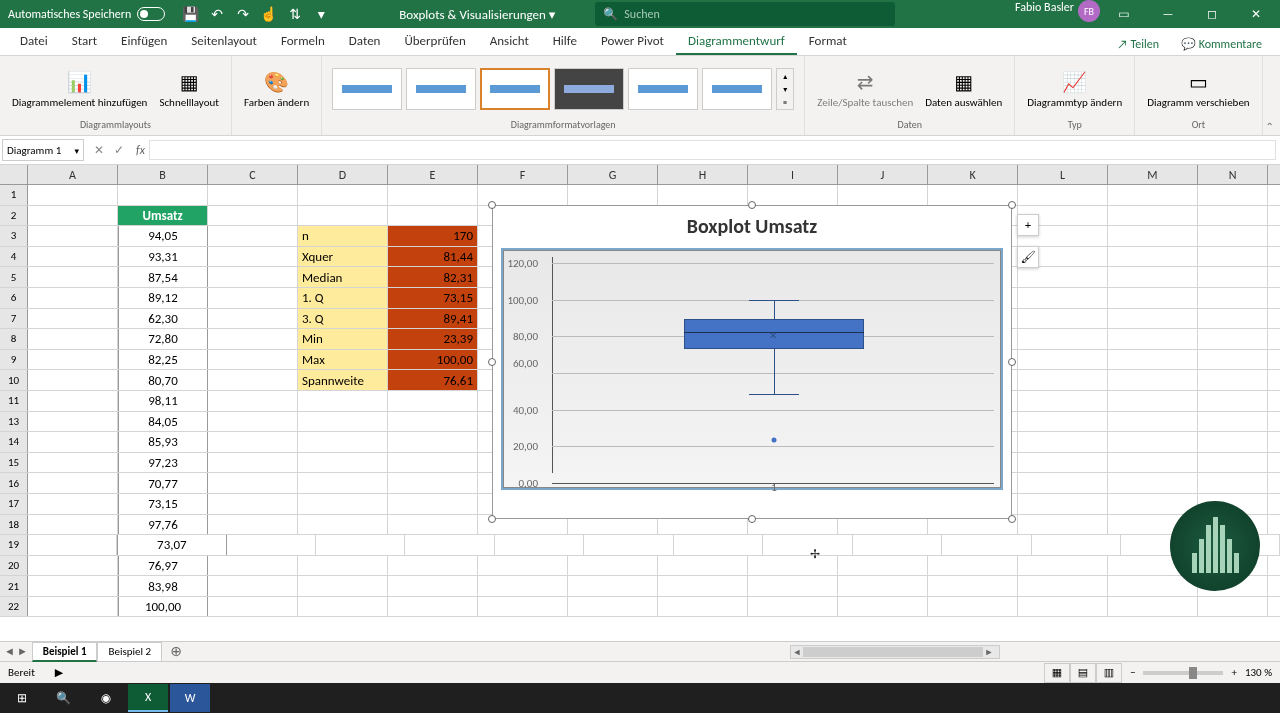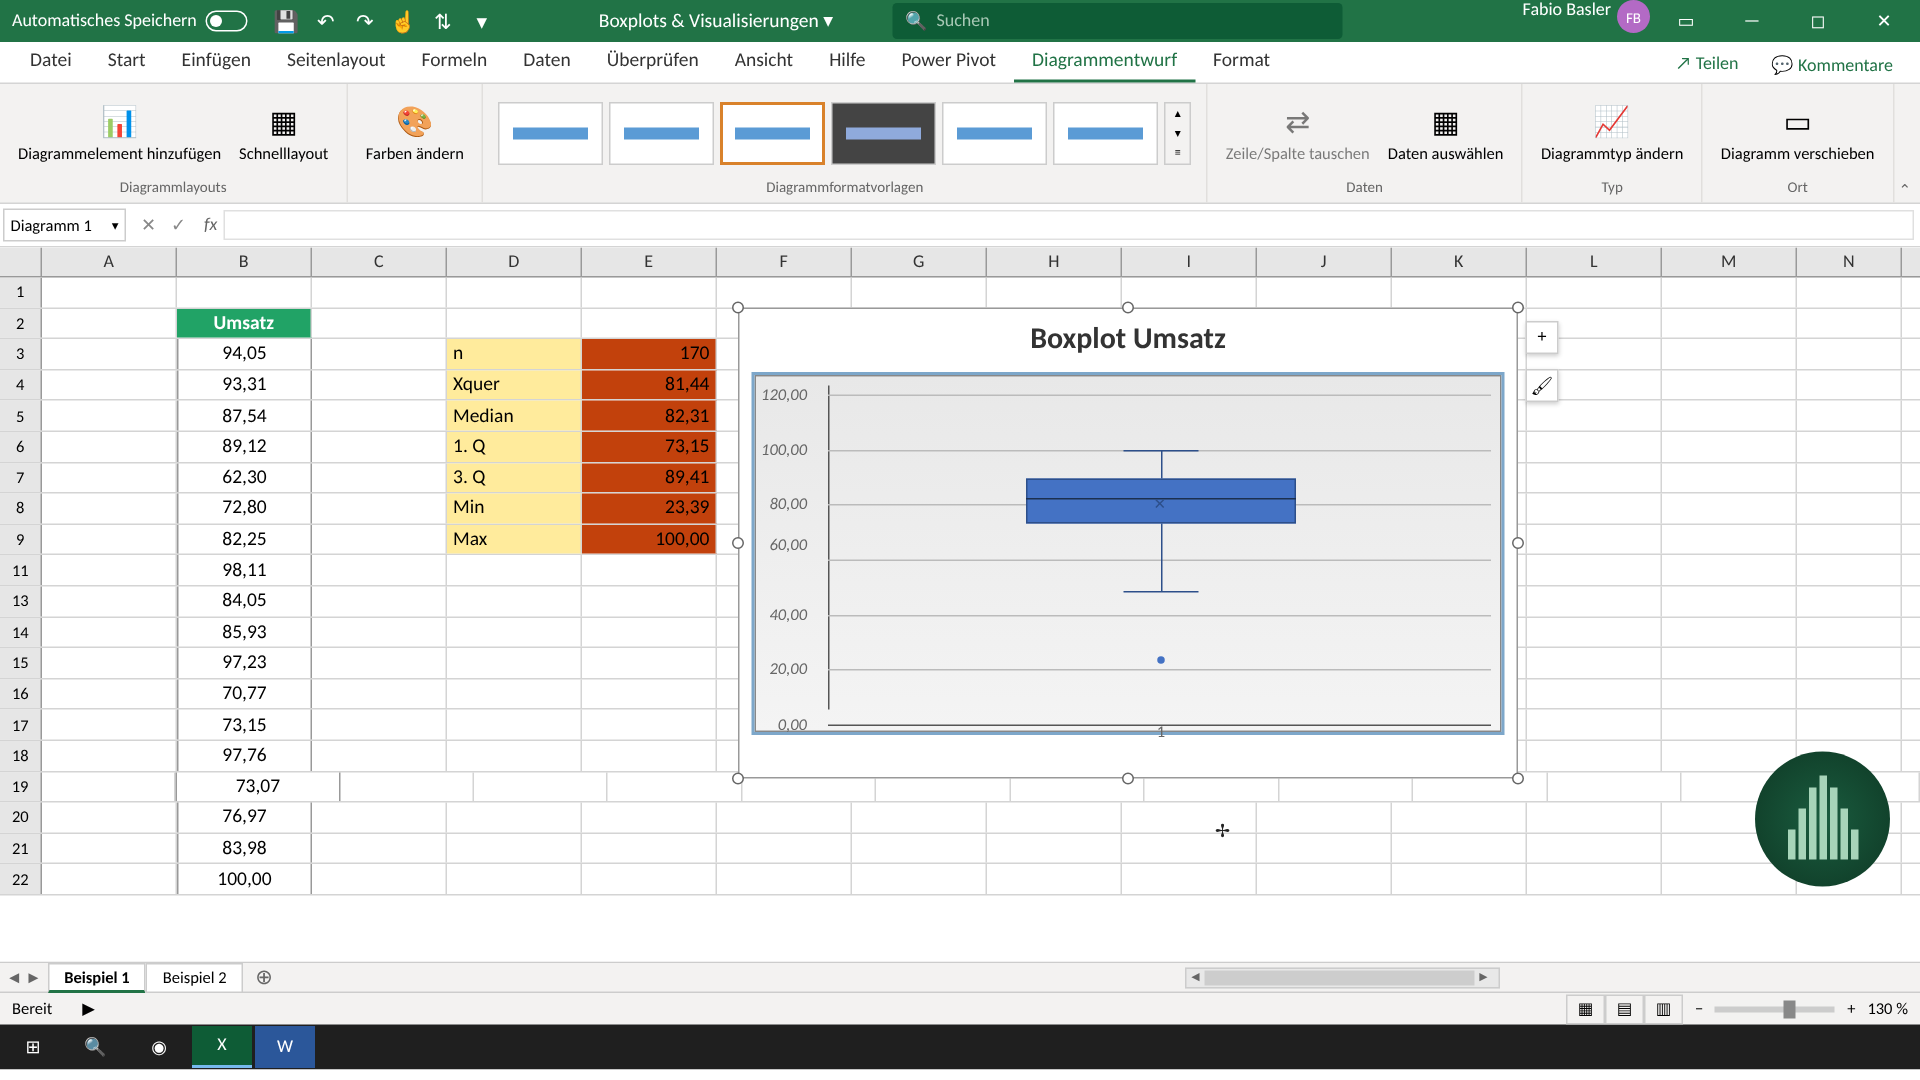--- a/index.html
+++ b/index.html
@@ -64,21 +64,21 @@
 .cell.databorder { border-left: 1px solid #999; border-right: 1px solid #999; }
 
 
 .chart-obj { position: absolute; left: 492px; top: 40px; width: 520px; height: 314px; background: #fff; border: 1px solid #999; }
 .chart-obj .handle { position: absolute; width: 8px; height: 8px; border: 1px solid #666; background: #fff; border-radius: 50%; }
 .h-tl { top: -5px; left: -5px; } .h-tr { top: -5px; right: -5px; } .h-bl { bottom: -5px; left: -5px; } .h-br { bottom: -5px; right: -5px; }
 .h-tm { top: -5px; left: 50%; margin-left: -4px; } .h-bm { bottom: -5px; left: 50%; margin-left: -4px; }
 .h-ml { top: 50%; left: -5px; margin-top: -4px; } .h-mr { top: 50%; right: -5px; margin-top: -4px; }
 .chart-title { text-align: center; font-size: 20px; color: #333; padding: 8px 0; font-weight: 600; }
 .plot-area { position: absolute; left: 10px; top: 44px; right: 10px; bottom: 30px; background: linear-gradient(#e8e8e8, #f4f4f4); border: 1px solid #888; outline: 2px solid #7da7ca; }
-.y-label { position: absolute; right: 462px; font-size: 11px; color: #666; transform: translateY(-50%); font-style: italic; }
+.y-label { position: absolute; right: 462px; font-size: 11px; color: #666; transform: translateY(-50%); }
 .gridline { position: absolute; left: 48px; right: 6px; height: 1px; background: #bbb; }
 .gridline-base { position: absolute; left: 48px; right: 6px; height: 1px; background: #555; }
 .y-axis-line { position: absolute; left: 48px; top: 6px; bottom: 14px; width: 1px; background: #555; }
 .box { position: absolute; background: #4472c4; border: 1px solid #2d4f8a; }
 .whisker { position: absolute; width: 1px; background: #2d4f8a; }
 .whisker-cap { position: absolute; height: 1px; background: #2d4f8a; }
 .median-line { position: absolute; height: 1px; background: #1c304f; }
 .mean-mark { position: absolute; width: 10px; height: 10px; color: #2d4f8a; font-size: 10px; transform: translate(-50%, -50%); }
 .outlier { position: absolute; width: 5px; height: 5px; border-radius: 50%; background: #4472c4; transform: translate(-50%, -50%); }
 .x-cat { position: absolute; font-size: 11px; color: #666; transform: translateX(-50%); }
@@ -424,20 +424,37 @@
         <div class="cell" style="width: 90px;"></div>
         <div class="cell" style="width: 70px;"></div>
       </div>
       <div class="row">
         <div class="row-h">9</div>
         <div class="cell" style="width: 90px;"></div>
         <div class="cell center databorder" style="width: 90px;">82,25</div>
         <div class="cell" style="width: 90px;"></div>
         <div class="cell stat-label" style="width: 90px;">Max</div>
         <div class="cell stat-val" style="width: 90px;">100,00</div>
+        <div class="cell" style="width: 90px;"></div>
+        <div class="cell" style="width: 90px;"></div>
+        <div class="cell" style="width: 90px;"></div>
+        <div class="cell" style="width: 90px;"></div>
+        <div class="cell" style="width: 90px;"></div>
+        <div class="cell" style="width: 90px;"></div>
+        <div class="cell" style="width: 90px;"></div>
+        <div class="cell" style="width: 90px;"></div>
+        <div class="cell" style="width: 70px;"></div>
+      </div>
+      <div class="row">
+        <div class="row-h">10</div>
+        <div class="cell" style="width: 90px;"></div>
+        <div class="cell center databorder" style="width: 90px;">80,70</div>
+        <div class="cell" style="width: 90px;"></div>
+        <div class="cell stat-label" style="width: 90px;">Spannweite</div>
+        <div class="cell stat-val" style="width: 90px;">76,61</div>
         <div class="cell" style="width: 90px;"></div>
         <div class="cell" style="width: 90px;"></div>
         <div class="cell" style="width: 90px;"></div>
         <div class="cell" style="width: 90px;"></div>
         <div class="cell" style="width: 90px;"></div>
         <div class="cell" style="width: 90px;"></div>
         <div class="cell" style="width: 90px;"></div>
         <div class="cell" style="width: 90px;"></div>
         <div class="cell" style="width: 70px;"></div>
       </div>

